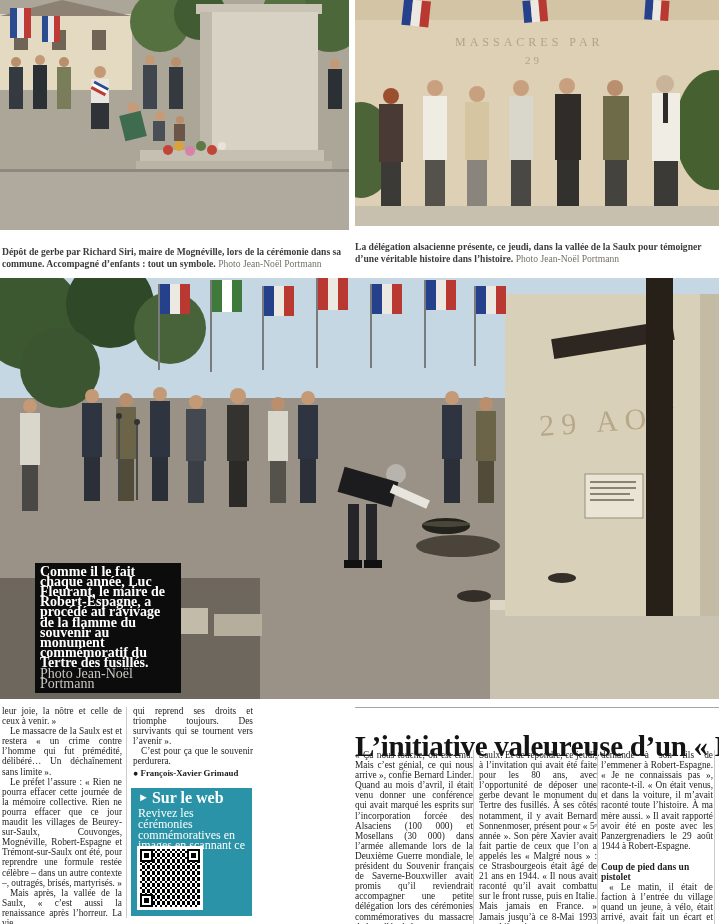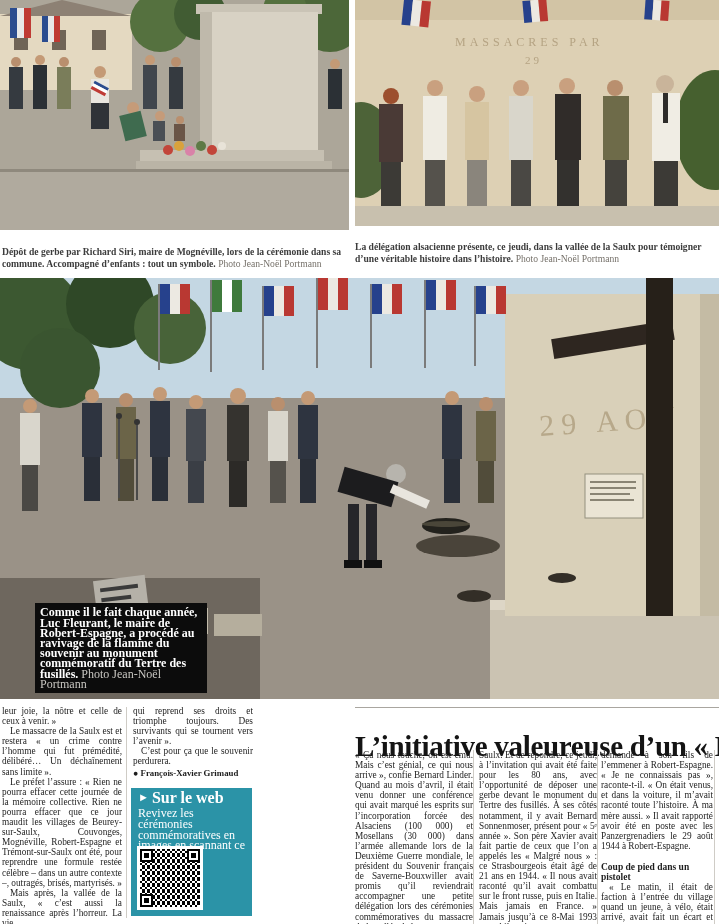--- a/index.html
+++ b/index.html
@@ -15,23 +15,23 @@
   #photo-top-left  { left:0;   top:0;     width:349px; height:230px; }
   #photo-top-right { left:355px; top:0;   width:364px; height:226px; }
   #photo-main      { left:0;   top:278px; width:719px; height:421px; }
 
   .caption { position:absolute; font-size:9.6px; line-height:12px; font-weight:bold; color:#3c3c3c; text-align:left; }
   #caption-left  { left:2px;   top:236px; width:346px; }
   #caption-right { left:355px; top:231px; width:362px; }
   .credit { font-weight:normal; color:#757069; }
 
   .photo-caption {
-    position:absolute; left:35px; bottom:6px; width:172px;
+    position:absolute; left:35px; bottom:6px; width:146px;
     background:#0c0c0c; color:#ffffff; font-weight:bold;
-    font-size:12px; line-height:10.2px; padding:4px 5px;
+    font-size:14px; line-height:10.2px; padding:4px 5px;
   }
   .photo-caption .credit { color:#c9c7c2; font-weight:normal; }
 
   .body-col { position:absolute; top:706px; }
   .body-col p { margin:0; font-size:9.3px; line-height:10.1px; text-align:justify; text-indent:8px; }
   .body-col p.first { text-indent:0; }
   .body-col p.byline { font-weight:bold; text-indent:0; margin-top:1px; font-size:8.8px; }
   .body-col p.subhead { font-weight:bold; text-indent:0; margin-top:11px; text-align:left; font-size:9.5px; }
   #left-col1  { left:2px;   width:120px; height:218px; overflow:hidden; }
   #left-col2  { left:133px; width:120px; height:218px; overflow:hidden; }

